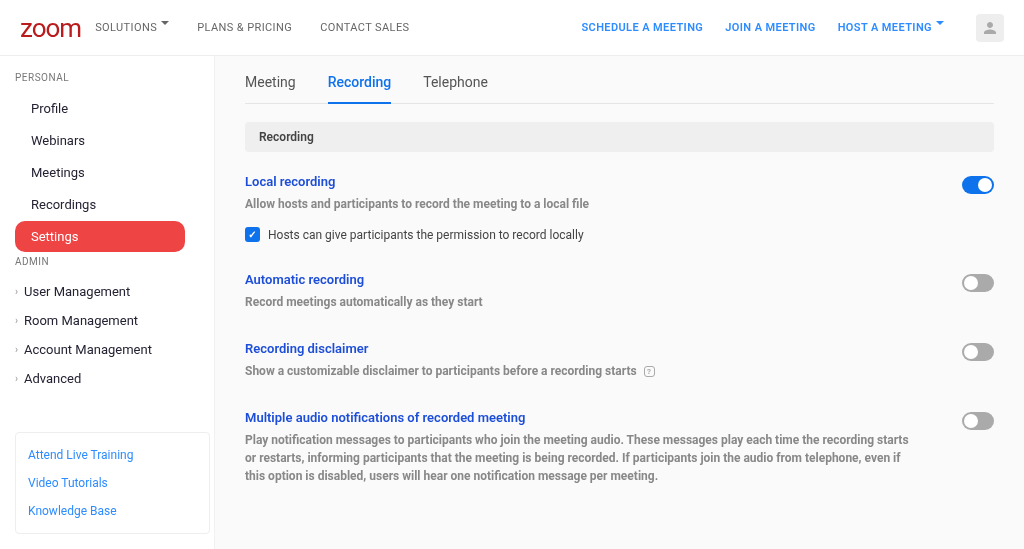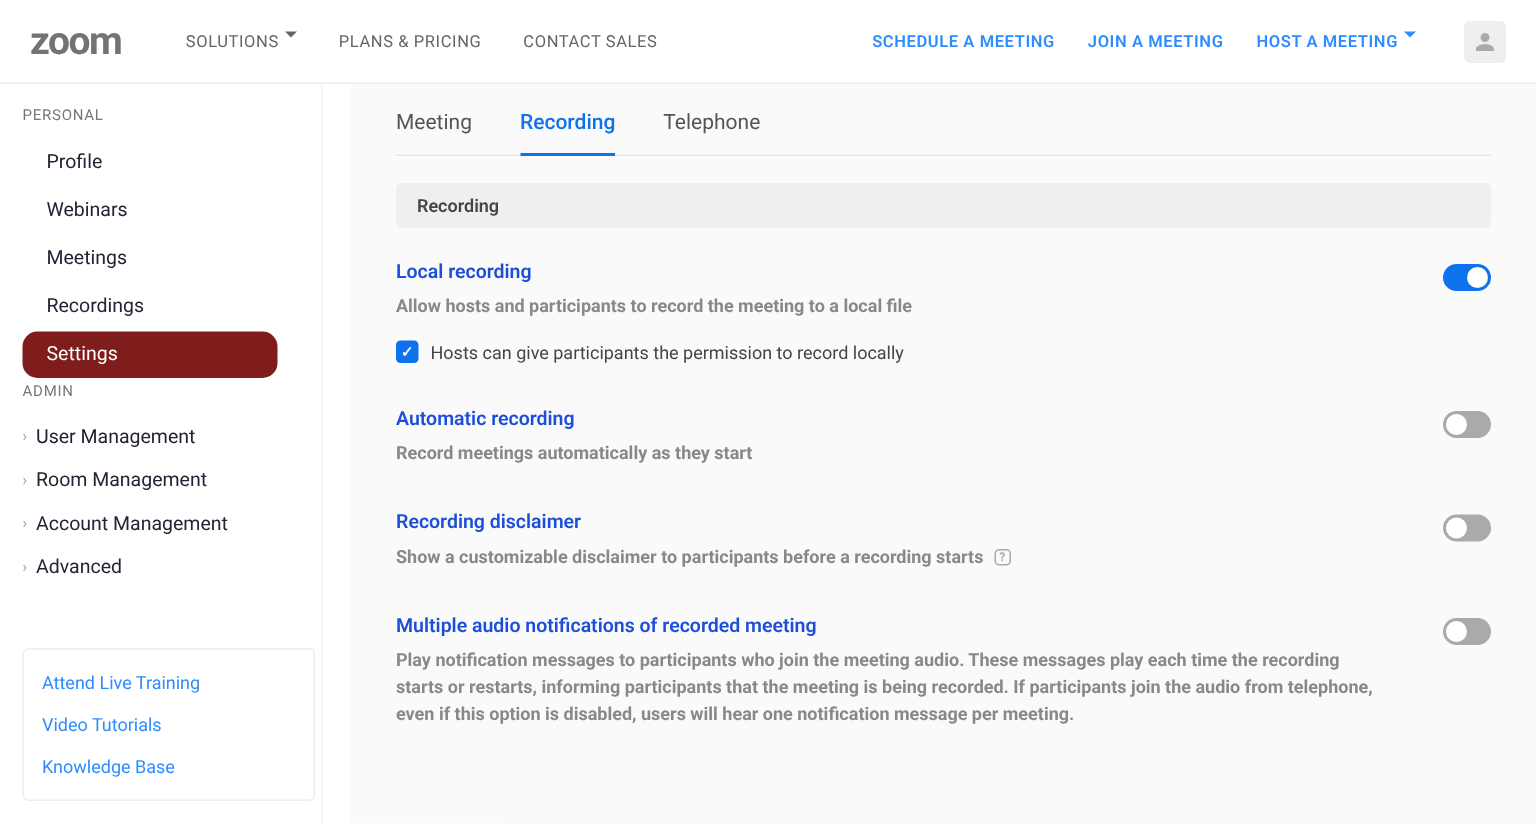--- a/index.html
+++ b/index.html
@@ -1,38 +1,38 @@
 <!DOCTYPE html>
 <html><head>
   <meta charset="utf-8">
   <style>
     * { box-sizing: border-box; margin: 0; padding: 0; font-family: -apple-system, BlinkMacSystemFont, "Segoe UI", Roboto, Helvetica, Arial, sans-serif; }
     body { background: #fff; color: #232333; width: 1024px; height: 549px; overflow: hidden; }
 
     
     .header { display: flex; align-items: center; height: 56px; padding: 0 20px; border-bottom: 1px solid #eee; }
-    .logo { color: #737373; font-weight: 700; font-size: 26px; letter-spacing: -1px; margin-right: 43px; }
+    .logo { color: #b91c1c; font-weight: 400; font-size: 26px; letter-spacing: -1px; margin-right: 14px; }
     .nav-left { display: flex; gap: 28px; }
     .nav-link { font-size: 11px; color: #666; letter-spacing: 0.4px; cursor: pointer; display: flex; align-items: flex-start; gap: 4px; }
     .nav-right { margin-left: auto; display: flex; align-items: center; gap: 22px; }
     .nav-right .nav-link { color: #2d8cff; font-weight: 600; }
     .avatar { width: 28px; height: 28px; background: #eee; border-radius: 4px; display: flex; align-items: center; justify-content: center; margin-left: 10px; }
     .avatar svg { width: 18px; height: 18px; fill: #aaa; }
     .caret { width: 0; height: 0; border-left: 4px solid transparent; border-right: 4px solid transparent; border-top: 4px solid currentColor; }
 
     
-    .layout { display: flex; height: calc(100% - 56px); gap: 19px; }
+    .layout { display: flex; height: calc(100% - 56px); }
     .sidebar { width: 215px; padding: 12px 15px 15px 15px; background: #fff; position: relative; border-right: 1px solid #f1f1f1; }
     .main { flex: 1; background: #fafafa; padding: 18px 30px 30px 30px; overflow-y: auto; }
 
     
     .sidebar-section-title { font-size: 10px; color: #777; letter-spacing: 0.5px; margin: 4px 0 10px 0; }
     .sidebar-items { }
     .sidebar-item { font-size: 13px; color: #232333; padding: 8px 16px; margin: 1px 0; cursor: pointer; border-radius: 10px; width: 170px; }
-    .sidebar-item.active { background: #7f1d1d; color: #fff; }
+    .sidebar-item.active { background: #ef4444; color: #fff; }
     .admin-item { display: flex; align-items: center; gap: 6px; font-size: 13px; color: #232333; padding: 7px 0; cursor: pointer; }
     .admin-item .chev { color: #999; font-size: 10px; }
 
     .help-box { position: absolute; bottom: 15px; left: 15px; right: 4px; border: 1px solid #eee; border-radius: 4px; padding: 15px 12px; }
     .help-link { color: #2d8cff; font-size: 12px; margin-bottom: 14px; cursor: pointer; }
     .help-link:last-child { margin-bottom: 0; }
 
     
     .tabs { display: flex; gap: 32px; border-bottom: 1px solid #e5e5e5; margin-bottom: 18px; }
     .tab { font-size: 14px; color: #555; padding: 0 0 12px 0; cursor: pointer; border-bottom: 2px solid transparent; margin-bottom: -1px; }

